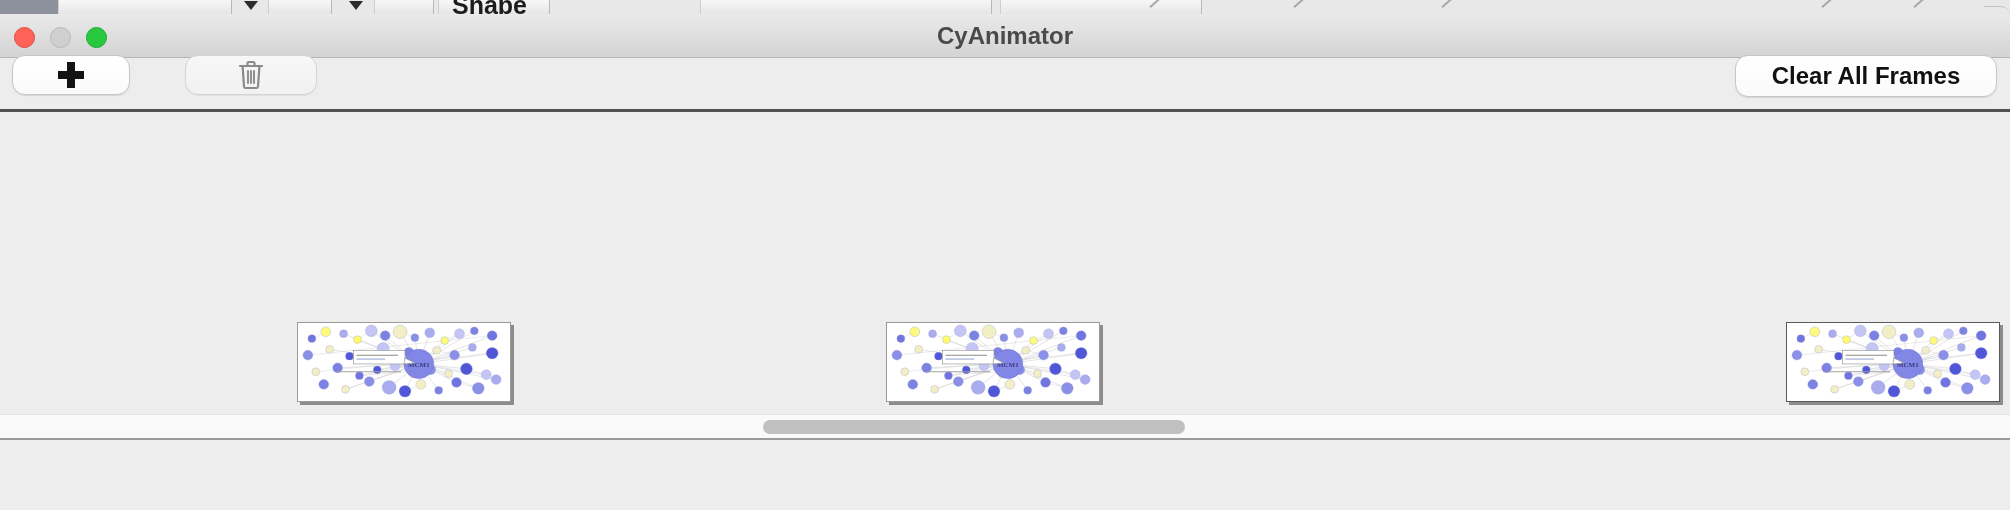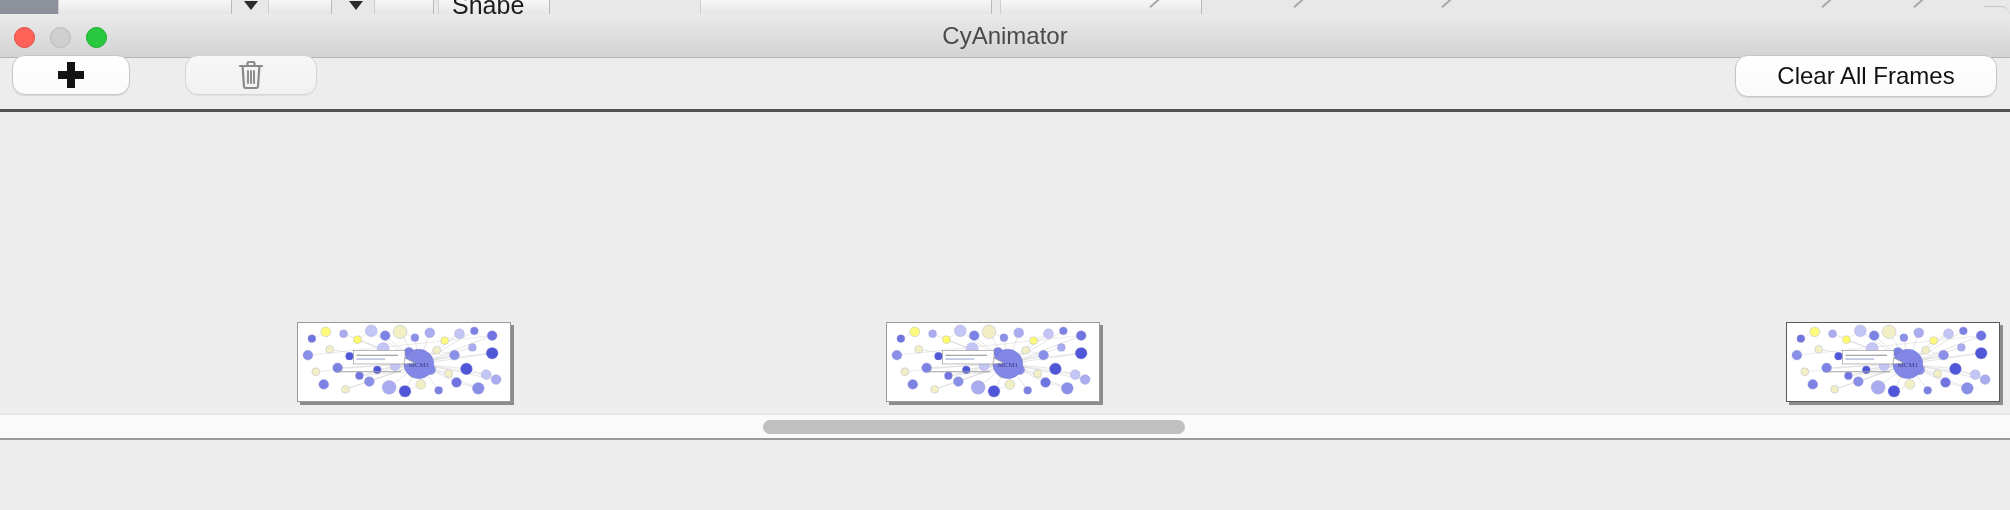--- a/index.html
+++ b/index.html
@@ -6,20 +6,21 @@
     margin: 0; padding: 0;
     width: 2010px; height: 510px;
     overflow: hidden;
     background: #ededed;
     font-family: "Liberation Sans", sans-serif;
   }
   #app {
     position: relative;
     width: 2010px; height: 510px;
     background: #ededed;
+    font-weight: bold;
   }
 
   
   .bg-strip {
     position: absolute; left: 0; top: 0;
     width: 2010px; height: 14px;
     background: #e8e8e8;
     overflow: hidden;
   }
   .bg-tab {

